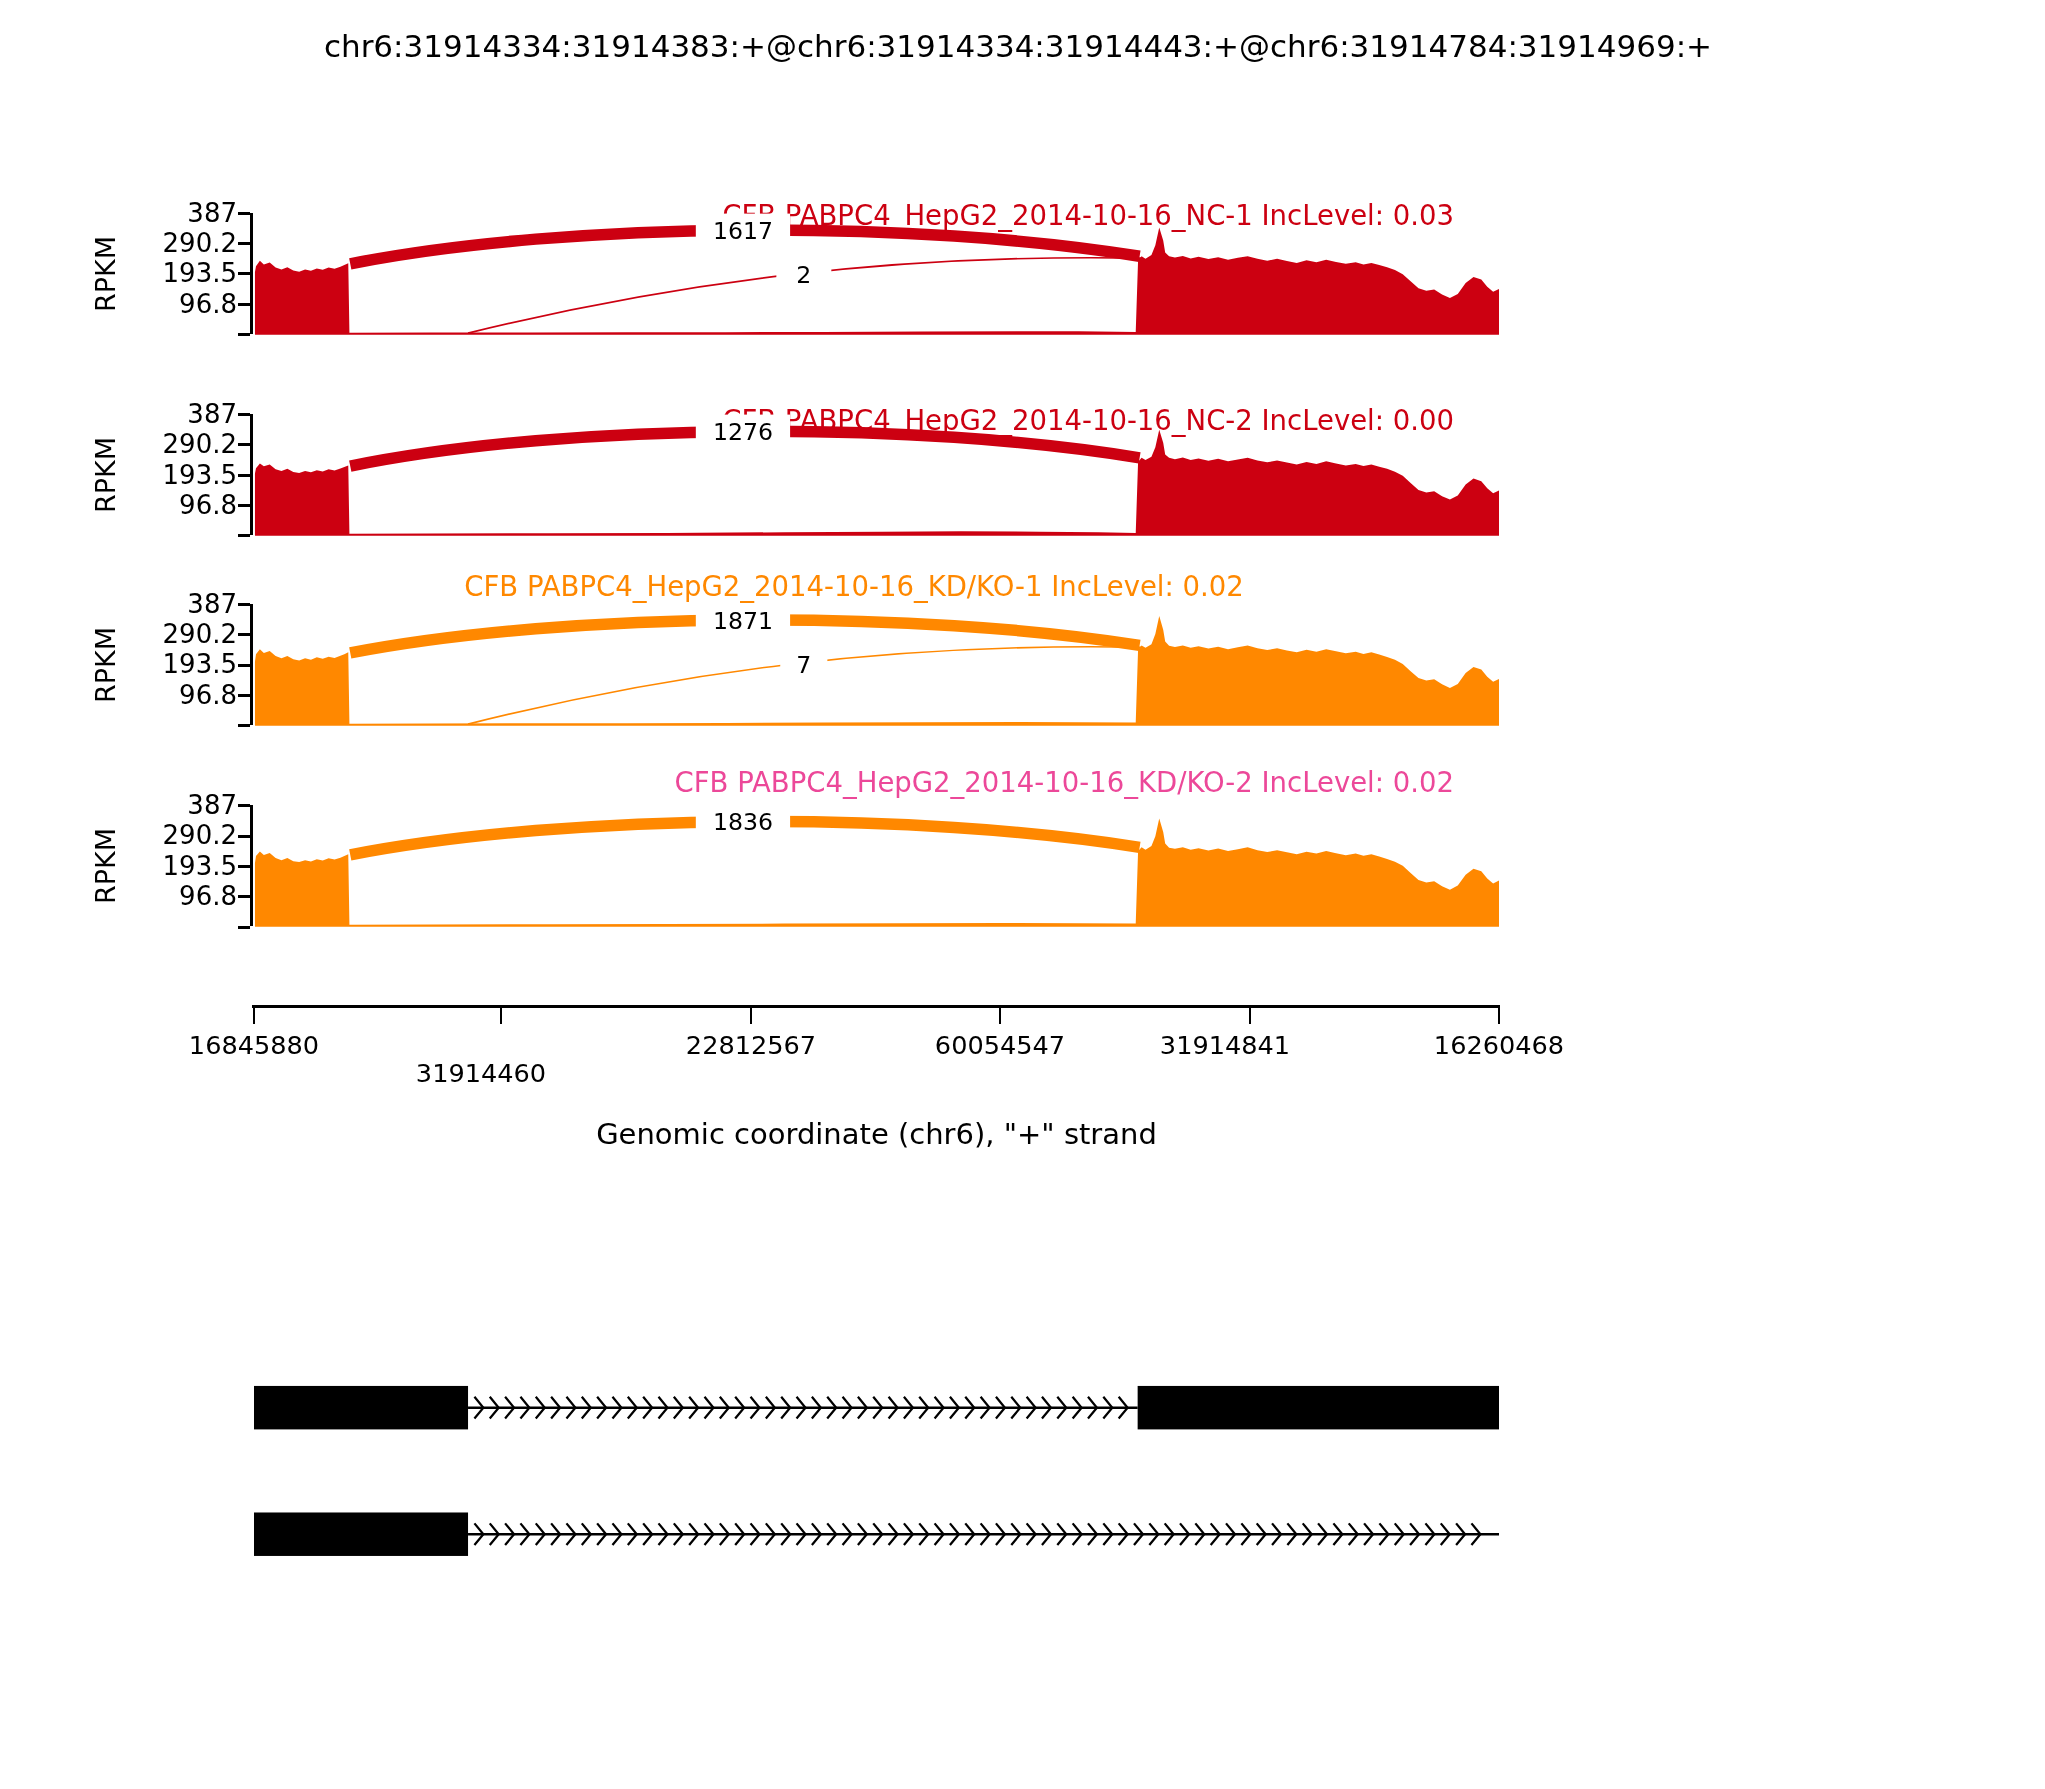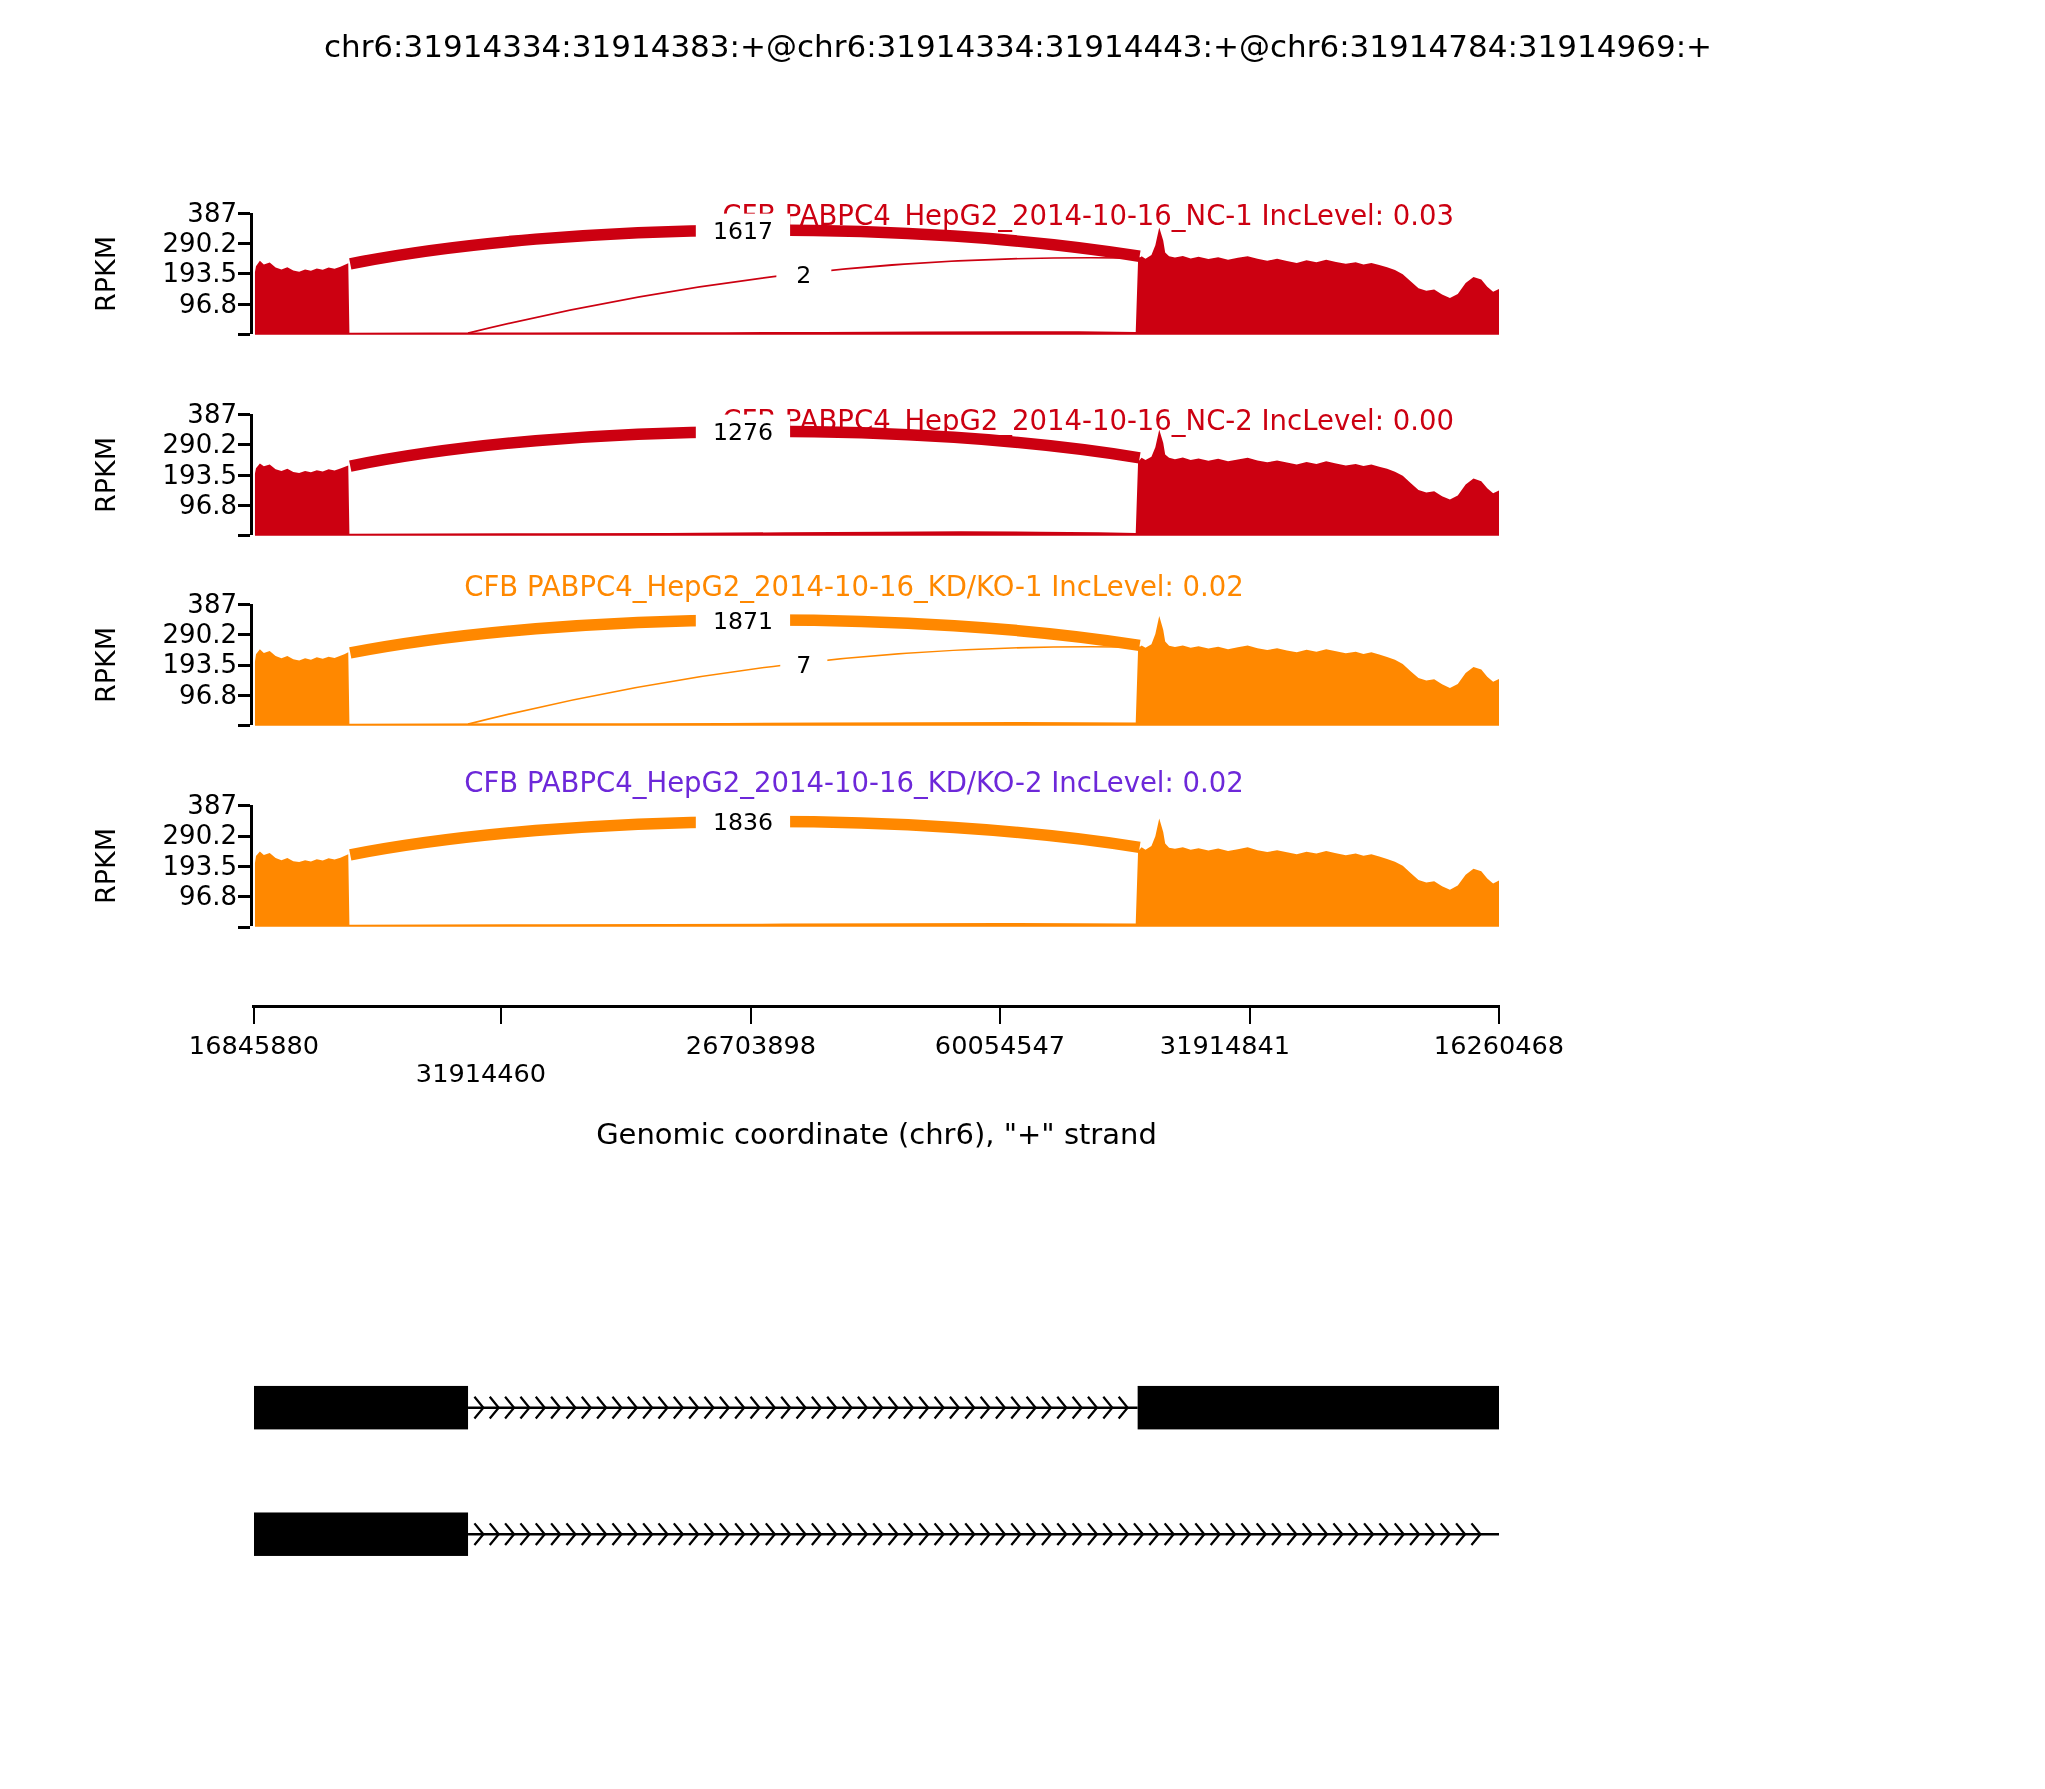--- a/index.html
+++ b/index.html
@@ -50,41 +50,41 @@
     <div class="ytick" style="top: 589px;">387</div>
     <div class="ytick" style="top: 619px;">290.2</div>
     <div class="ytick" style="top: 649px;">193.5</div>
     <div class="ytick" style="top: 680px;">96.8</div>
     <div style="position: absolute; left: 250px; top: 604px; width: 2.6px; height: 121px; background: rgb(0, 0, 0);"></div>
     <div style="position: absolute; left: 238px; top: 603px; width: 11.5px; height: 2.6px; background: rgb(0, 0, 0);"></div>
     <div style="position: absolute; left: 238px; top: 633px; width: 11.5px; height: 2.6px; background: rgb(0, 0, 0);"></div>
     <div style="position: absolute; left: 238px; top: 664px; width: 11.5px; height: 2.6px; background: rgb(0, 0, 0);"></div>
     <div style="position: absolute; left: 238px; top: 694px; width: 11.5px; height: 2.6px; background: rgb(0, 0, 0);"></div>
     <div style="position: absolute; left: 238px; top: 724px; width: 11.5px; height: 2.6px; background: rgb(0, 0, 0);"></div>
-    <div class="track-title" style="top: 766px; color: #6d28d9; text-align: center;">CFB PABPC4_HepG2_2014-10-16_KD/KO-2 IncLevel: 0.02</div>
+    <div class="track-title" style="top: 766px; color: #ec4899;">CFB PABPC4_HepG2_2014-10-16_KD/KO-2 IncLevel: 0.02</div>
     <div class="rpkm" style="top: 850px;">RPKM</div>
     <div class="ytick" style="top: 790px;">387</div>
     <div class="ytick" style="top: 820px;">290.2</div>
     <div class="ytick" style="top: 851px;">193.5</div>
     <div class="ytick" style="top: 881px;">96.8</div>
     <div style="position: absolute; left: 250px; top: 805px; width: 2.6px; height: 121px; background: rgb(0, 0, 0);"></div>
     <div style="position: absolute; left: 238px; top: 804px; width: 11.5px; height: 2.6px; background: rgb(0, 0, 0);"></div>
     <div style="position: absolute; left: 238px; top: 835px; width: 11.5px; height: 2.6px; background: rgb(0, 0, 0);"></div>
     <div style="position: absolute; left: 238px; top: 865px; width: 11.5px; height: 2.6px; background: rgb(0, 0, 0);"></div>
     <div style="position: absolute; left: 238px; top: 895px; width: 11.5px; height: 2.6px; background: rgb(0, 0, 0);"></div>
     <div style="position: absolute; left: 238px; top: 926px; width: 11.5px; height: 2.6px; background: rgb(0, 0, 0);"></div>
   </div>
 <div id="xaxis-line"></div>
 <div id="xaxis">
     <div class="xtick" style="left: 253px;"></div>
     <div class="xtick-label" style="left: 171px;">16845880</div>
     <div class="xtick" style="left: 500px;"></div>
     <div class="xtick-label" style="left: 398px; margin-top: 28px;">31914460</div>
     <div class="xtick" style="left: 750px;"></div>
-    <div class="xtick-label" style="left: 668px;">26703898</div>
+    <div class="xtick-label" style="left: 668px;">22812567</div>
     <div class="xtick" style="left: 999px;"></div>
     <div class="xtick-label" style="left: 917px;">60054547</div>
     <div class="xtick" style="left: 1249px;"></div>
     <div class="xtick-label" style="left: 1142px;">31914841</div>
     <div class="xtick" style="left: 1498px;"></div>
     <div class="xtick-label" style="left: 1416px;">16260468</div>
   </div>
 <div id="xaxis-label">Genomic coordinate (chr6), "+" strand</div>
 <svg id="transcripts-svg" width="1245" height="211" viewBox="0 0 1948 330">
     <path d="M 334.9 62 L 1382.6 62" stroke="#000000" stroke-width="4" fill="none"></path>

